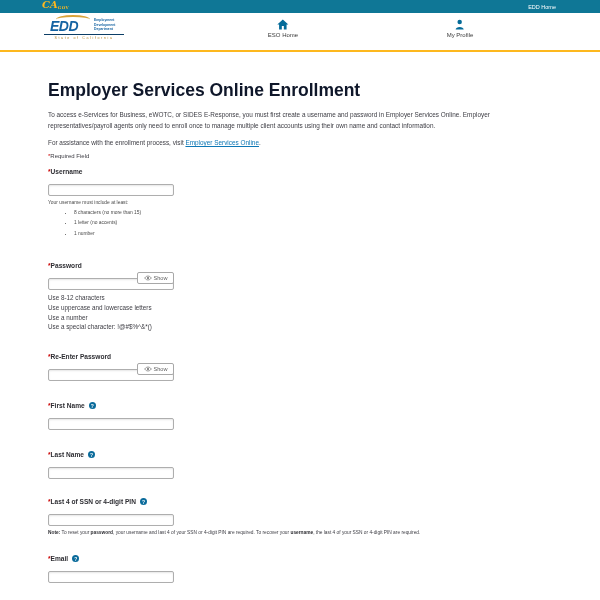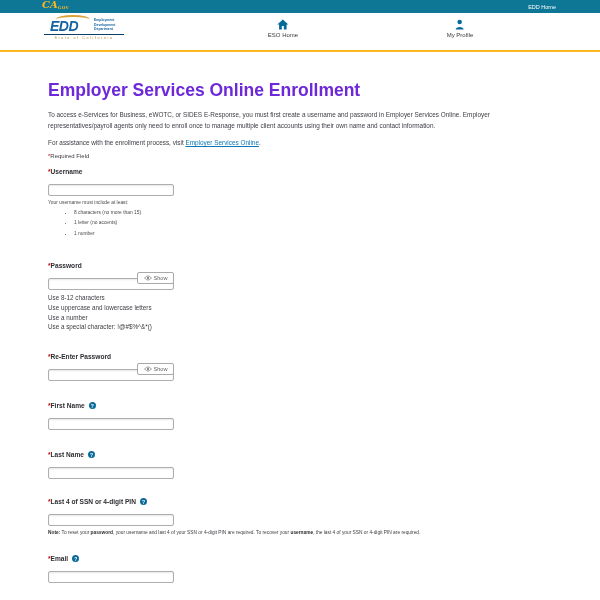--- a/index.html
+++ b/index.html
@@ -27,21 +27,21 @@
   .edd-tagline { margin-top:1px; border-top:1px solid #0c3e66; padding-top:1px;
                  font-size:3.6px; letter-spacing:1.6px; color:#b5872f; text-align:center; }
   .nav-item { position:absolute; top:6px; transform:translateX(-50%);
               display:flex; flex-direction:column; align-items:center; cursor:pointer; }
   .nav-item .ico { width:12px; height:11px; }
   .nav-item .lbl { margin-top:2px; font-size:6px; color:#3a3a3a; }
   .nav-eso { left:283px; } .nav-profile { left:460px; }
 
   
   main { padding:0 48px; }
-  h1 { margin-top:28px; font-size:17.5px; font-weight:600; color:#6d28d9; }
+  h1 { margin-top:28px; font-size:17.5px; font-weight:600; color:#0f172a; }
   .intro { margin-top:9px; font-size:6.4px; line-height:1.65; }
   .assist { margin-top:8px; font-size:6.4px; }
   .assist .link { color:#0d77b5; text-decoration:underline; cursor:pointer; }
   .reqnote { margin-top:7px; font-size:6px; color:#3d3d44; }
   .req { color:#cc0000; }
 
   .group { margin-top:21px; }
   .label-row { display:flex; align-items:center; font-size:6.6px; font-weight:bold;
                color:#2e2e33; margin-bottom:3px; }
   .help { width:7px; height:7px; margin-left:4px; border-radius:50%;

